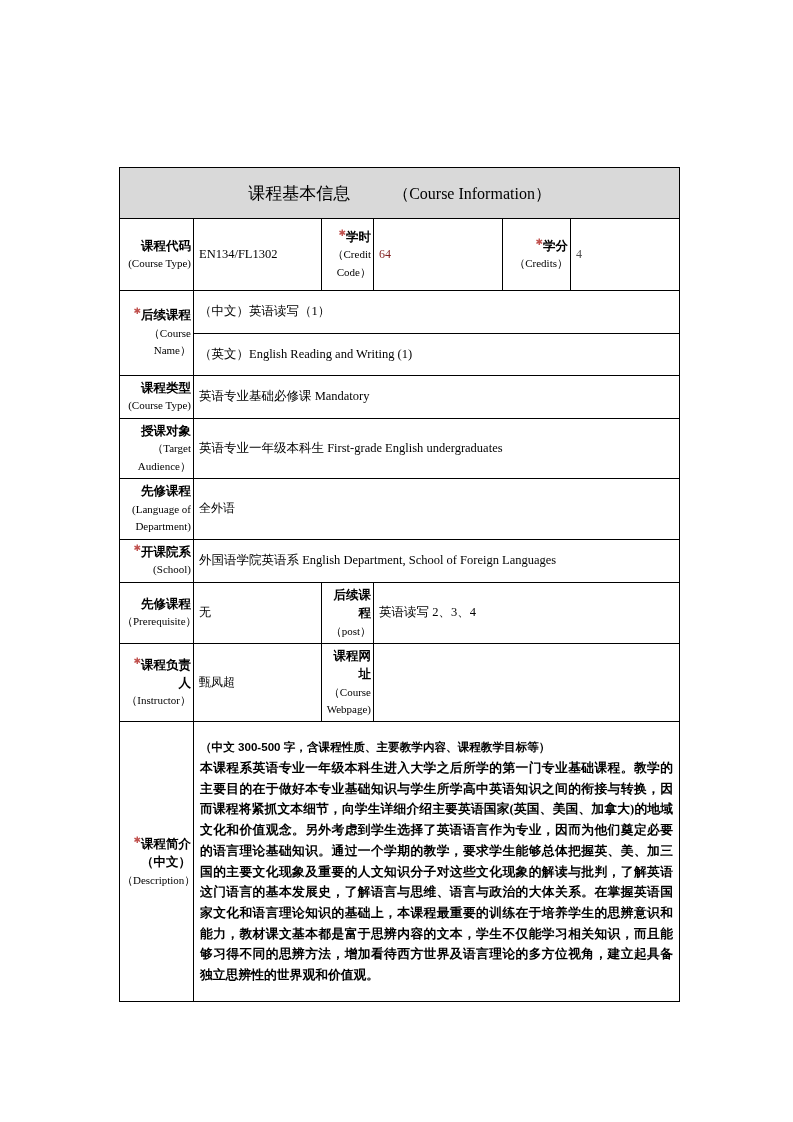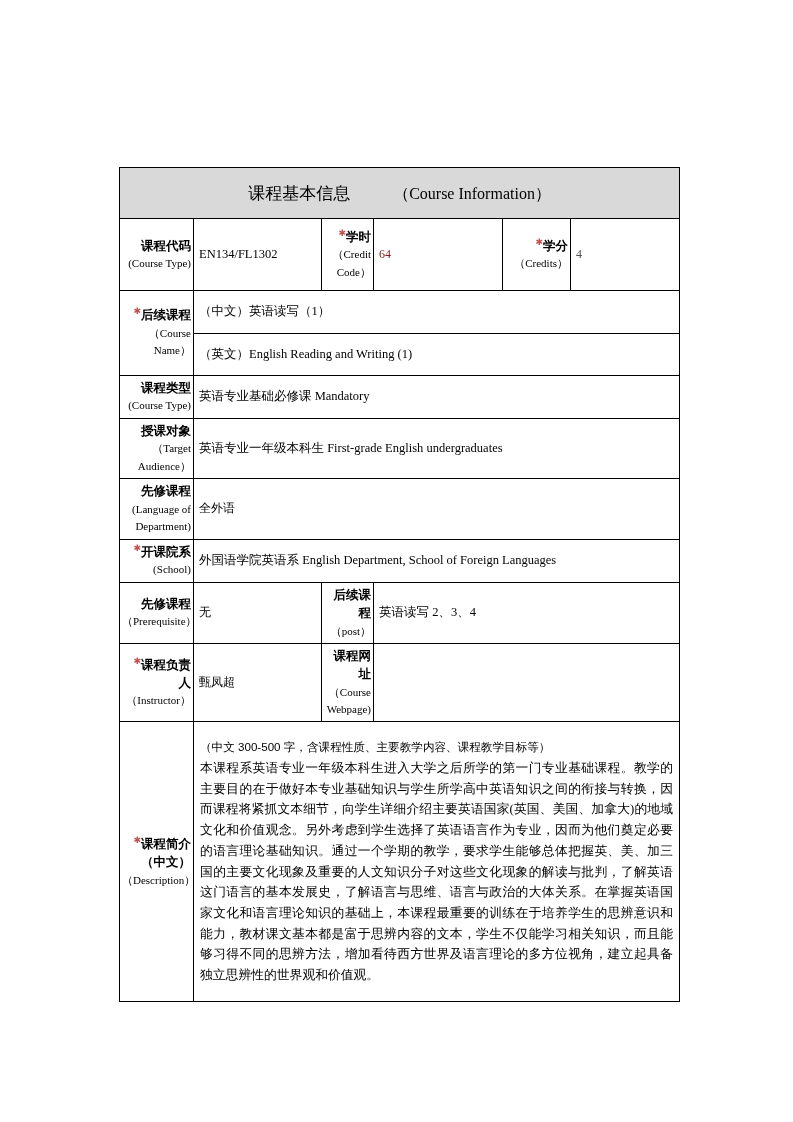--- a/index.html
+++ b/index.html
@@ -84,20 +84,21 @@
     line-height: 1;
   }
   .red { color: #7f1d1d; }
   .gray { color: #4d4d4d; }
   .desc-cell {
     vertical-align: top;
     padding: 4px 6px 4px 6px !important;
     font-size: 12.8px;
     line-height: 1.62;
     text-align: justify;
+    font-weight: bold;
   }
   .desc-note {
     font-size: 11.6px;
     font-family: "Liberation Sans", "DejaVu Sans", sans-serif;
     display: block;
     margin-bottom: 1px;
   }
   .desc-body {
     display: block;
     text-indent: 0;

